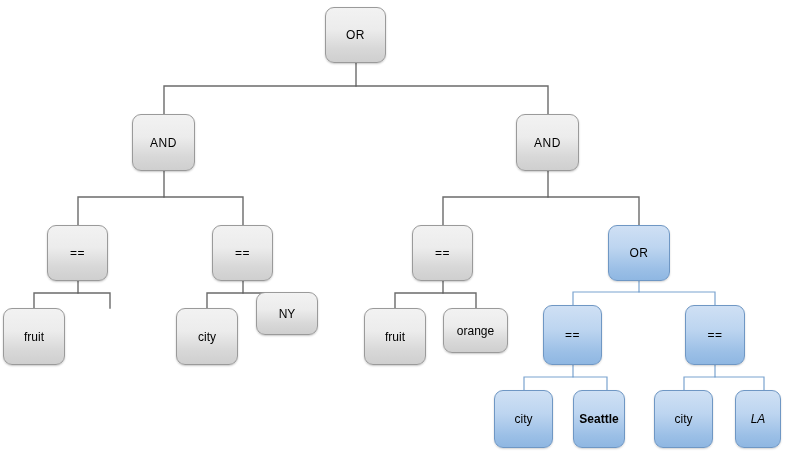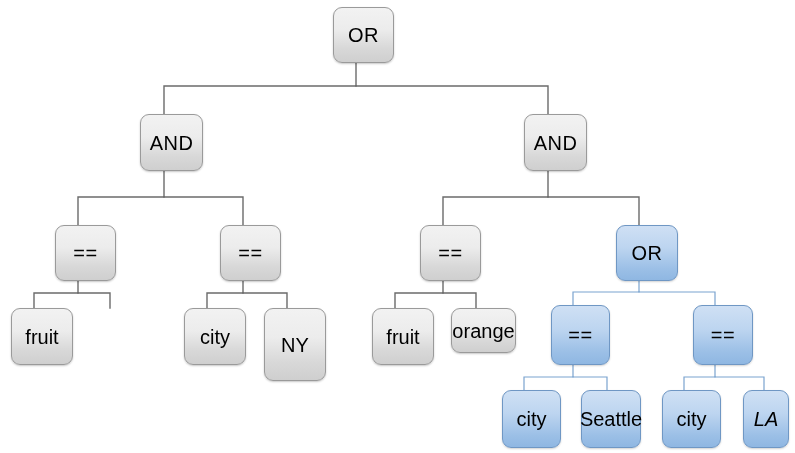--- a/index.html
+++ b/index.html
@@ -22,27 +22,26 @@
     width: 795px;
     height: 453px;
   }
   .node {
     position: absolute;
     box-sizing: border-box;
     display: flex;
     align-items: center;
     justify-content: center;
     border-radius: 9px;
-    font-size: 20px;
+    font-size: 12px;
     color: #000000;
     text-align: center;
     line-height: 1;
     white-space: nowrap;
     z-index: 5;
-    margin-left: 8px;
   }
   .node.grey {
     background: linear-gradient(to bottom, #f2f2f2 0%, #ececec 40%, #d8d8d8 75%, #cfcfcf 100%);
     border: 1px solid #9a9a9a;
     box-shadow: 0 1px 2px rgba(0,0,0,0.22);
   }
   .node.blue {
     background: linear-gradient(to bottom, #cfe0f4 0%, #bdd5f0 40%, #9bbfe6 80%, #8fb7e2 100%);
     border: 1px solid #6f97c4;
     box-shadow: 0 1px 2px rgba(0,0,0,0.18);
@@ -108,39 +107,39 @@
     </div>
     <div class="node blue op" style="left: 608px; top: 225px; width: 62px; height: 56px;">
       <span class="label">OR</span>
     </div>
     <div class="node grey leaf" style="left: 3px; top: 308px; width: 62px; height: 57px;">
       <span class="label">fruit</span>
     </div>
     <div class="node grey leaf" style="left: 176px; top: 308px; width: 62px; height: 57px;">
       <span class="label">city</span>
     </div>
-    <div class="node grey leaf" style="left: 256px; top: 308px; width: 62px; height: 73px;">
+    <div class="node grey leaf" style="left: 256px; top: 292px; width: 62px; height: 43px;">
       <span class="label">NY</span>
     </div>
     <div class="node grey leaf" style="left: 364px; top: 308px; width: 62px; height: 57px;">
       <span class="label">fruit</span>
     </div>
     <div class="node grey leaf" style="left: 443px; top: 308px; width: 65px; height: 45px;">
       <span class="label">orange</span>
     </div>
     <div class="node blue op" style="left: 543px; top: 305px; width: 59px; height: 60px;">
       <span class="label">==</span>
     </div>
     <div class="node blue op" style="left: 685px; top: 305px; width: 60px; height: 60px;">
       <span class="label">==</span>
     </div>
     <div class="node blue leaf" style="left: 494px; top: 390px; width: 59px; height: 58px;">
       <span class="label">city</span>
     </div>
-    <div class="node blue leaf" style="left: 573px; top: 390px; width: 60px; height: 58px;">
+    <div class="node blue leaf" style="left: 573px; top: 390px; width: 52px; height: 58px; font-weight: bold;">
       <span class="label">Seattle</span>
     </div>
     <div class="node blue leaf" style="left: 654px; top: 390px; width: 59px; height: 58px;">
       <span class="label">city</span>
     </div>
     <div class="node blue leaf" style="left: 735px; top: 390px; width: 46px; height: 58px; font-style: italic;">
       <span class="label">LA</span>
     </div>
   </div>
 

